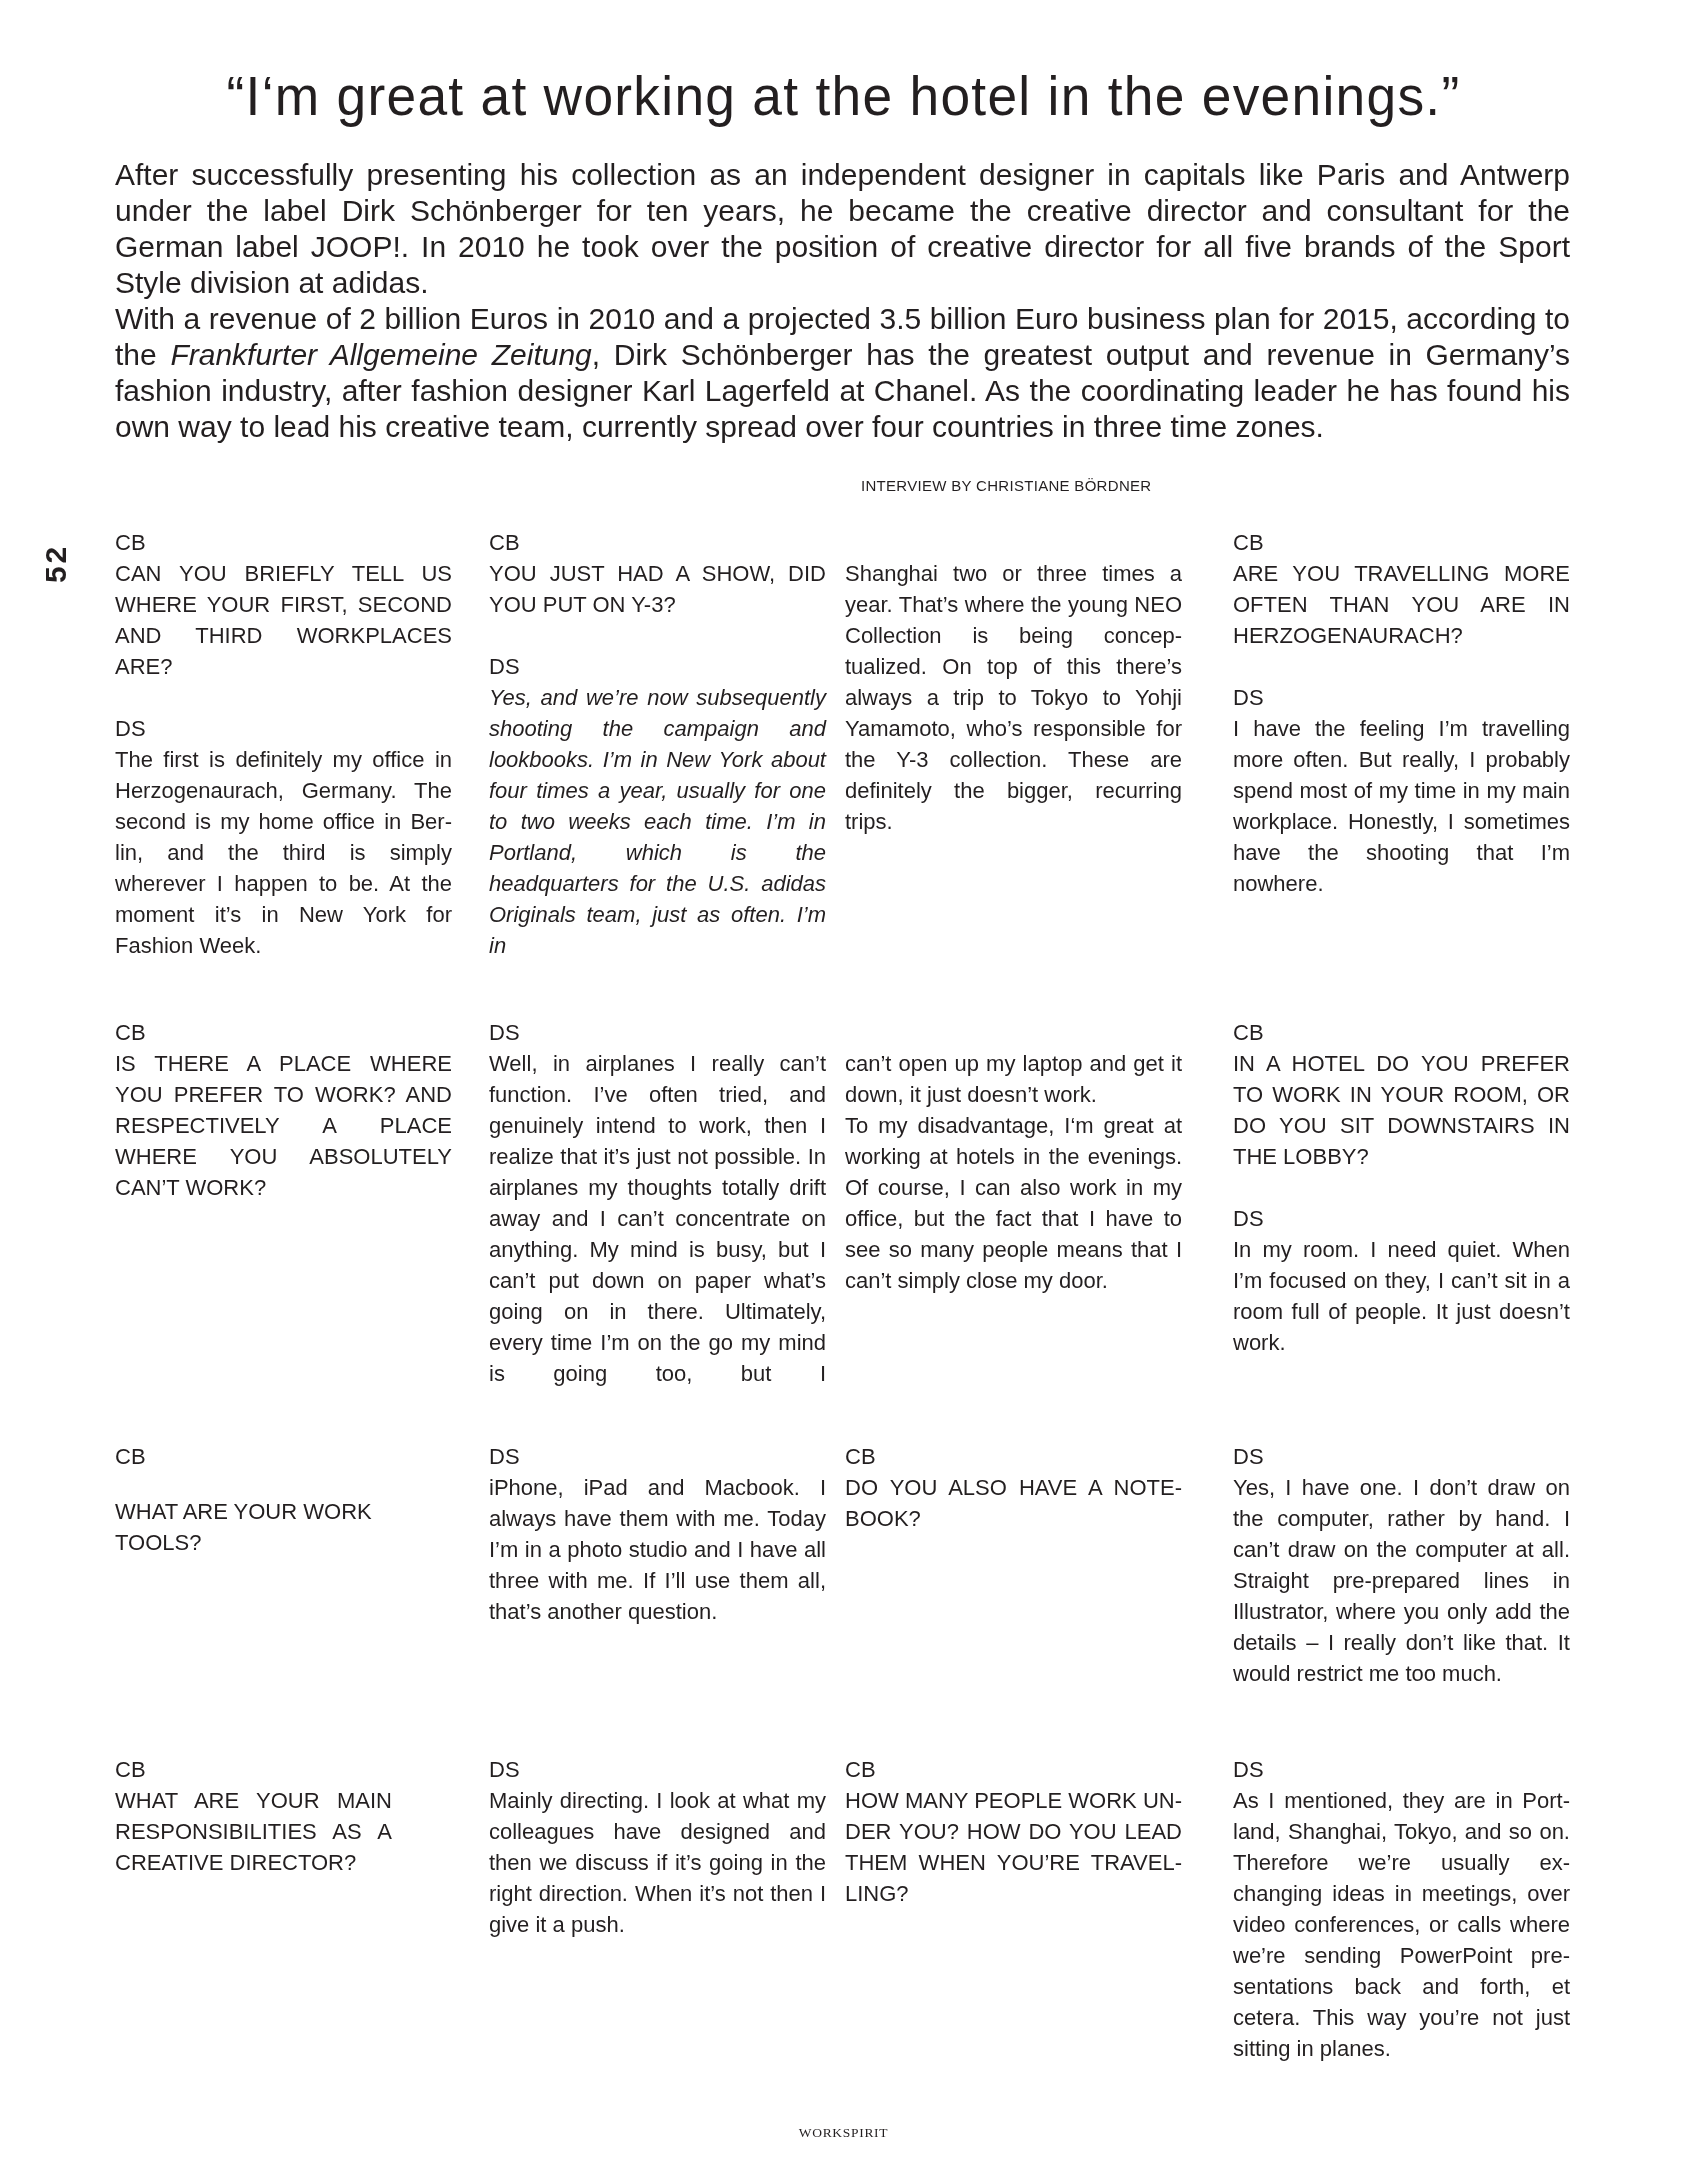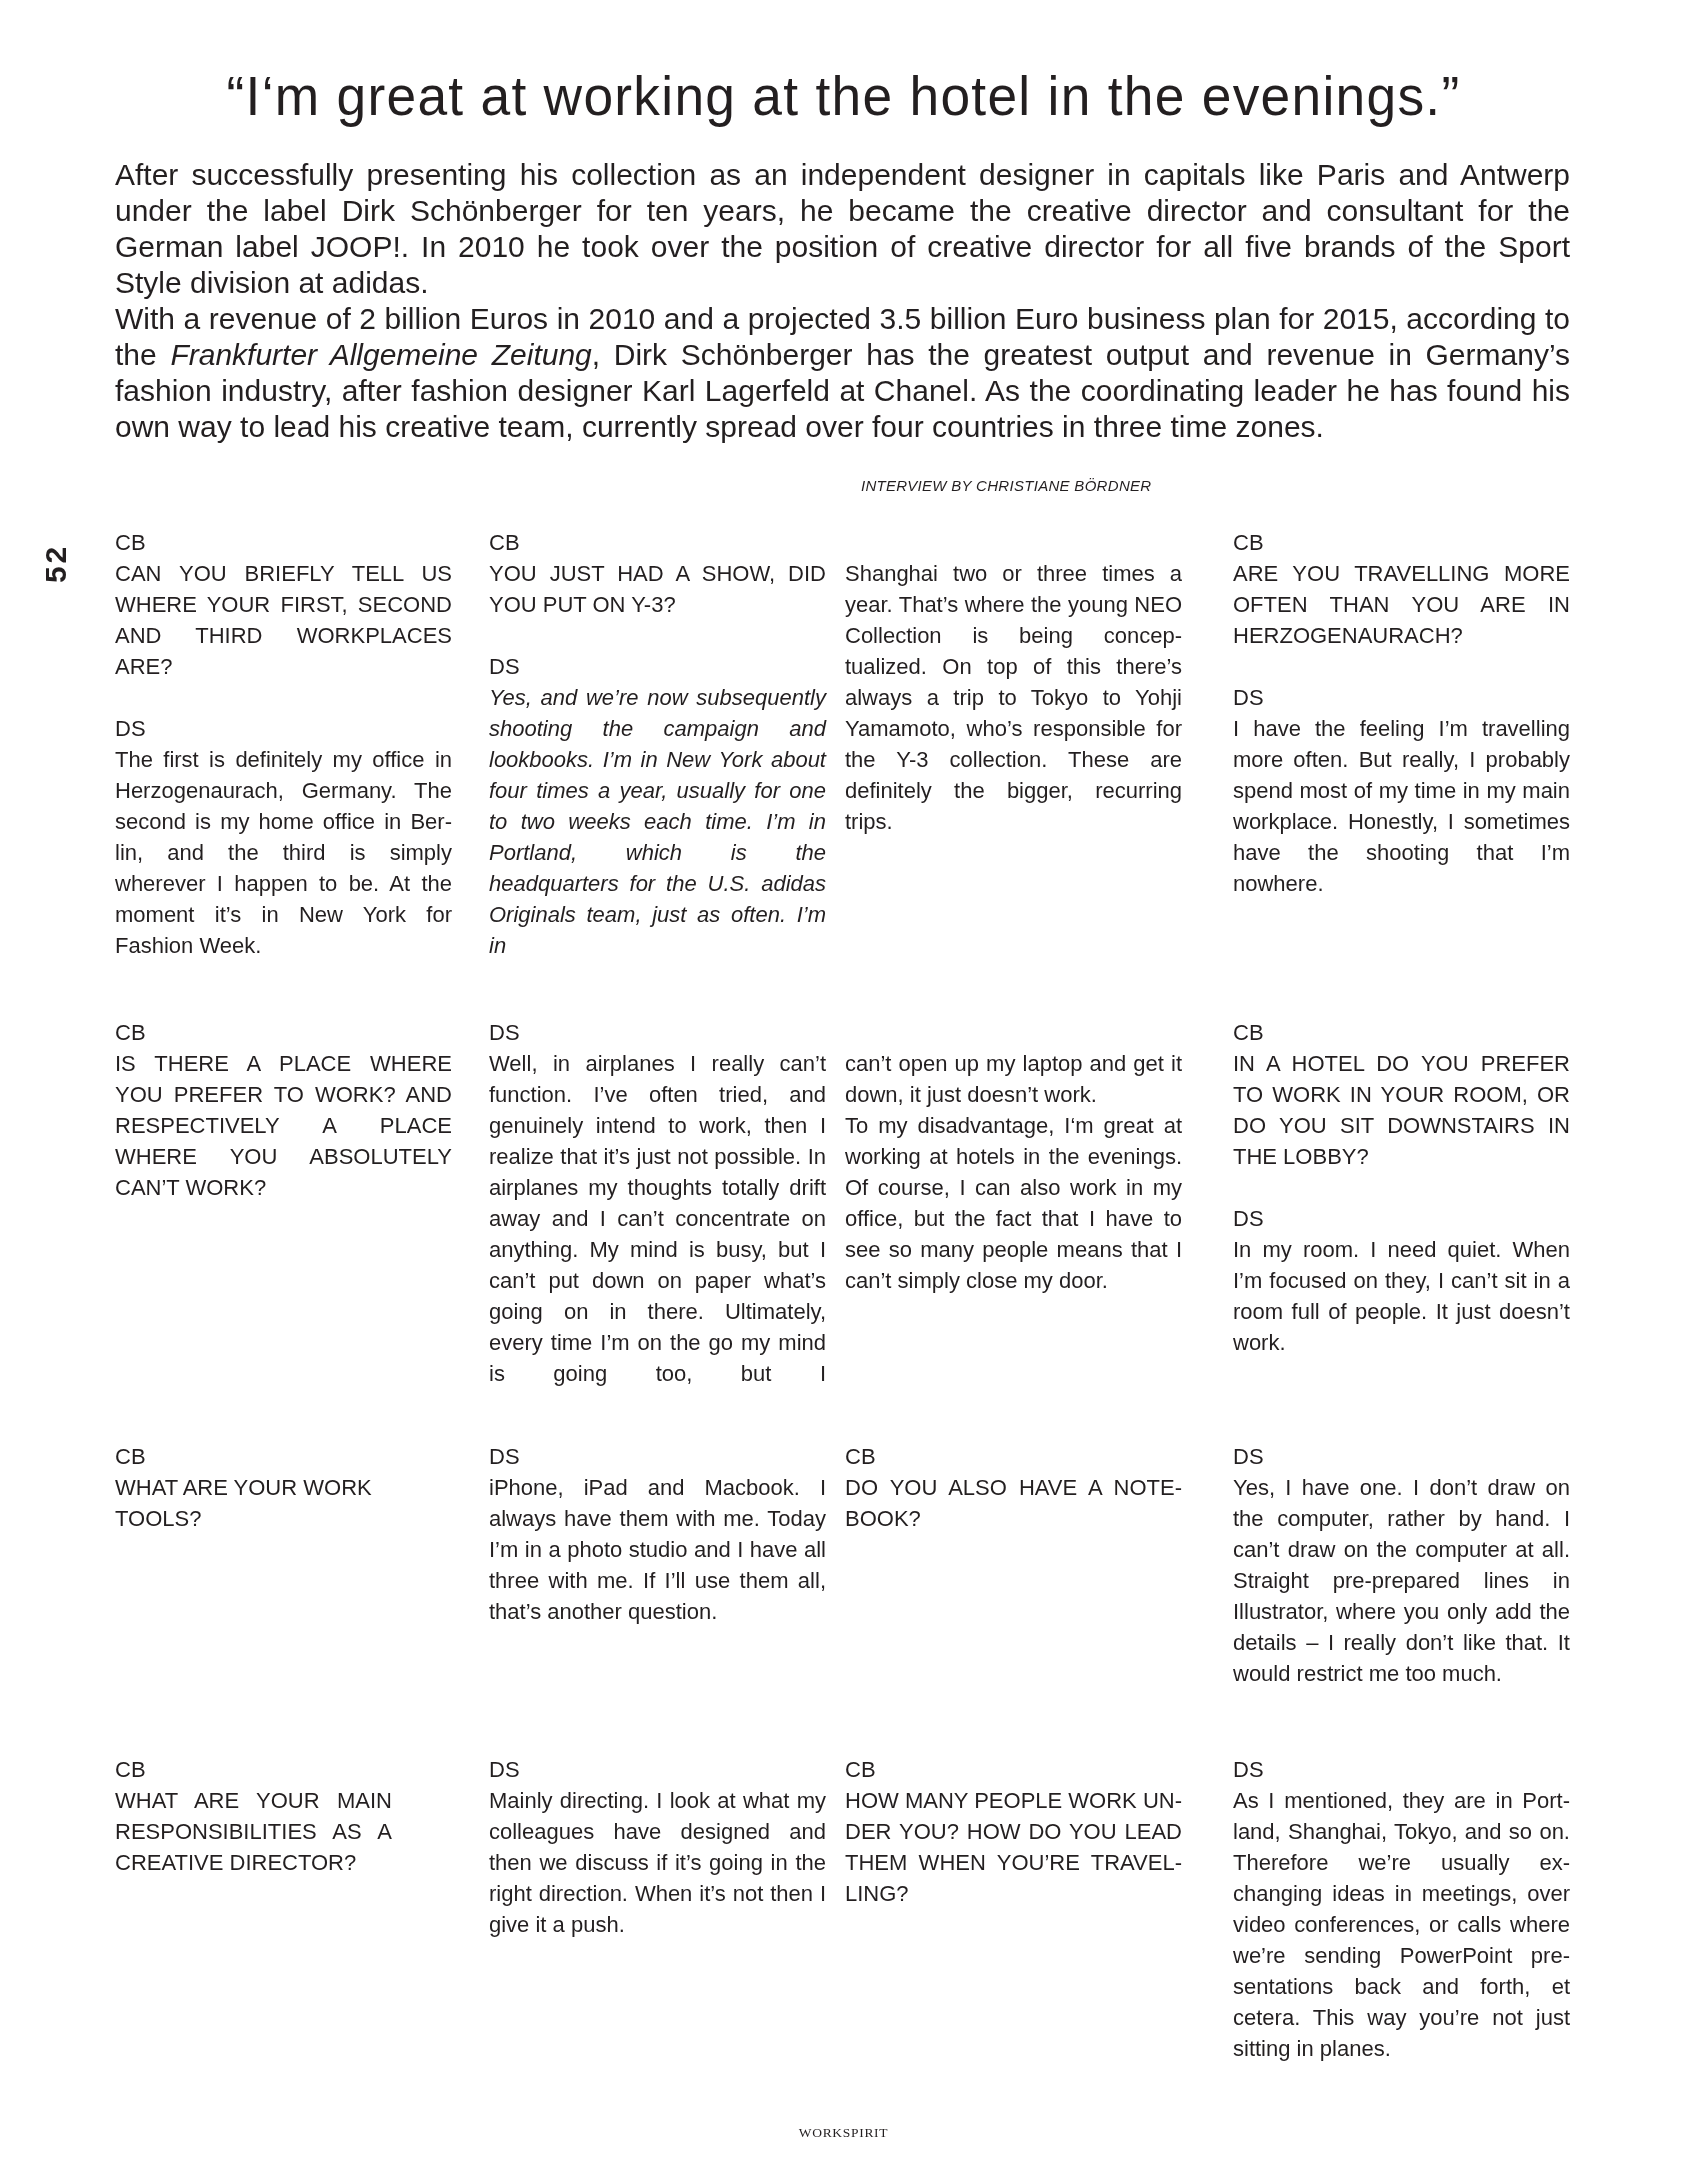--- a/index.html
+++ b/index.html
@@ -10,21 +10,21 @@
     line-height: 74px; margin: 0; font-weight: normal; transform: scaleX(0.97);
   }
   .intro {
     position: absolute; left: 115px; top: 157px; width: 1455px;
     font-size: 30px; line-height: 36px; text-align: justify; margin: 0;
   }
   .intro p { margin: 0; text-align: justify; text-align-last: left; }
   .intro .link { }
   .intro em { font-style: italic; }
   .byline {
-    position: absolute; left: 861px; top: 477px; font-size: 15px; letter-spacing: 0.3px; font-style: italic;
+    position: absolute; left: 861px; top: 477px; font-size: 15px; letter-spacing: 0.3px;
   }
   .page-number {
     position: absolute; left: 35px; top: 546px; font-size: 30px; font-weight: bold;
     transform: rotate(-90deg); transform-origin: left top; letter-spacing: 2.7px;
     width: 54px; height: 34px; top: 583px; left: 39px;
   }
   .qa-row { position: absolute; left: 115px; width: 1455px; height: auto; }
   .col {
     position: absolute; top: 0; width: 337px; font-size: 22px; line-height: 31px;
     text-align: justify; hyphens: manual;
@@ -103,21 +103,21 @@
     <span class="question">IN A HOTEL DO YOU PREFER TO WORK IN YOUR ROOM, OR DO YOU SIT DOWNSTAIRS IN THE LOBBY?</span>
     <span class="gap"></span>
     <span class="speaker">DS</span>
     <span class="answer">In my room. I need quiet. When I’m focused on they, I can’t sit in a room full of people. It just doesn’t work.</span>
   </div>
 </div>
 
 <div class="qa-row" style="top: 1441px;">
   <div class="col c1">
     <span class="speaker">CB</span>
-    <span class="question" style="text-align: left;">WHAT ARE YOUR WORK TOOLS?</span>
+    <span class="question" style="text-align: left; margin-top: 24px;">WHAT ARE YOUR WORK TOOLS?</span>
   </div>
   <div class="col c2">
     <span class="speaker">DS</span>
     <span class="answer">iPhone, iPad and Macbook. I always have them with me. Today I’m in a photo studio and I have all three with me. If I’ll use them all, that’s another ques­tion.</span>
   </div>
   <div class="col c3">
     <span class="speaker">CB</span>
     <span class="question">DO YOU ALSO HAVE A NOTE­BOOK?</span>
   </div>
   <div class="col c4">

